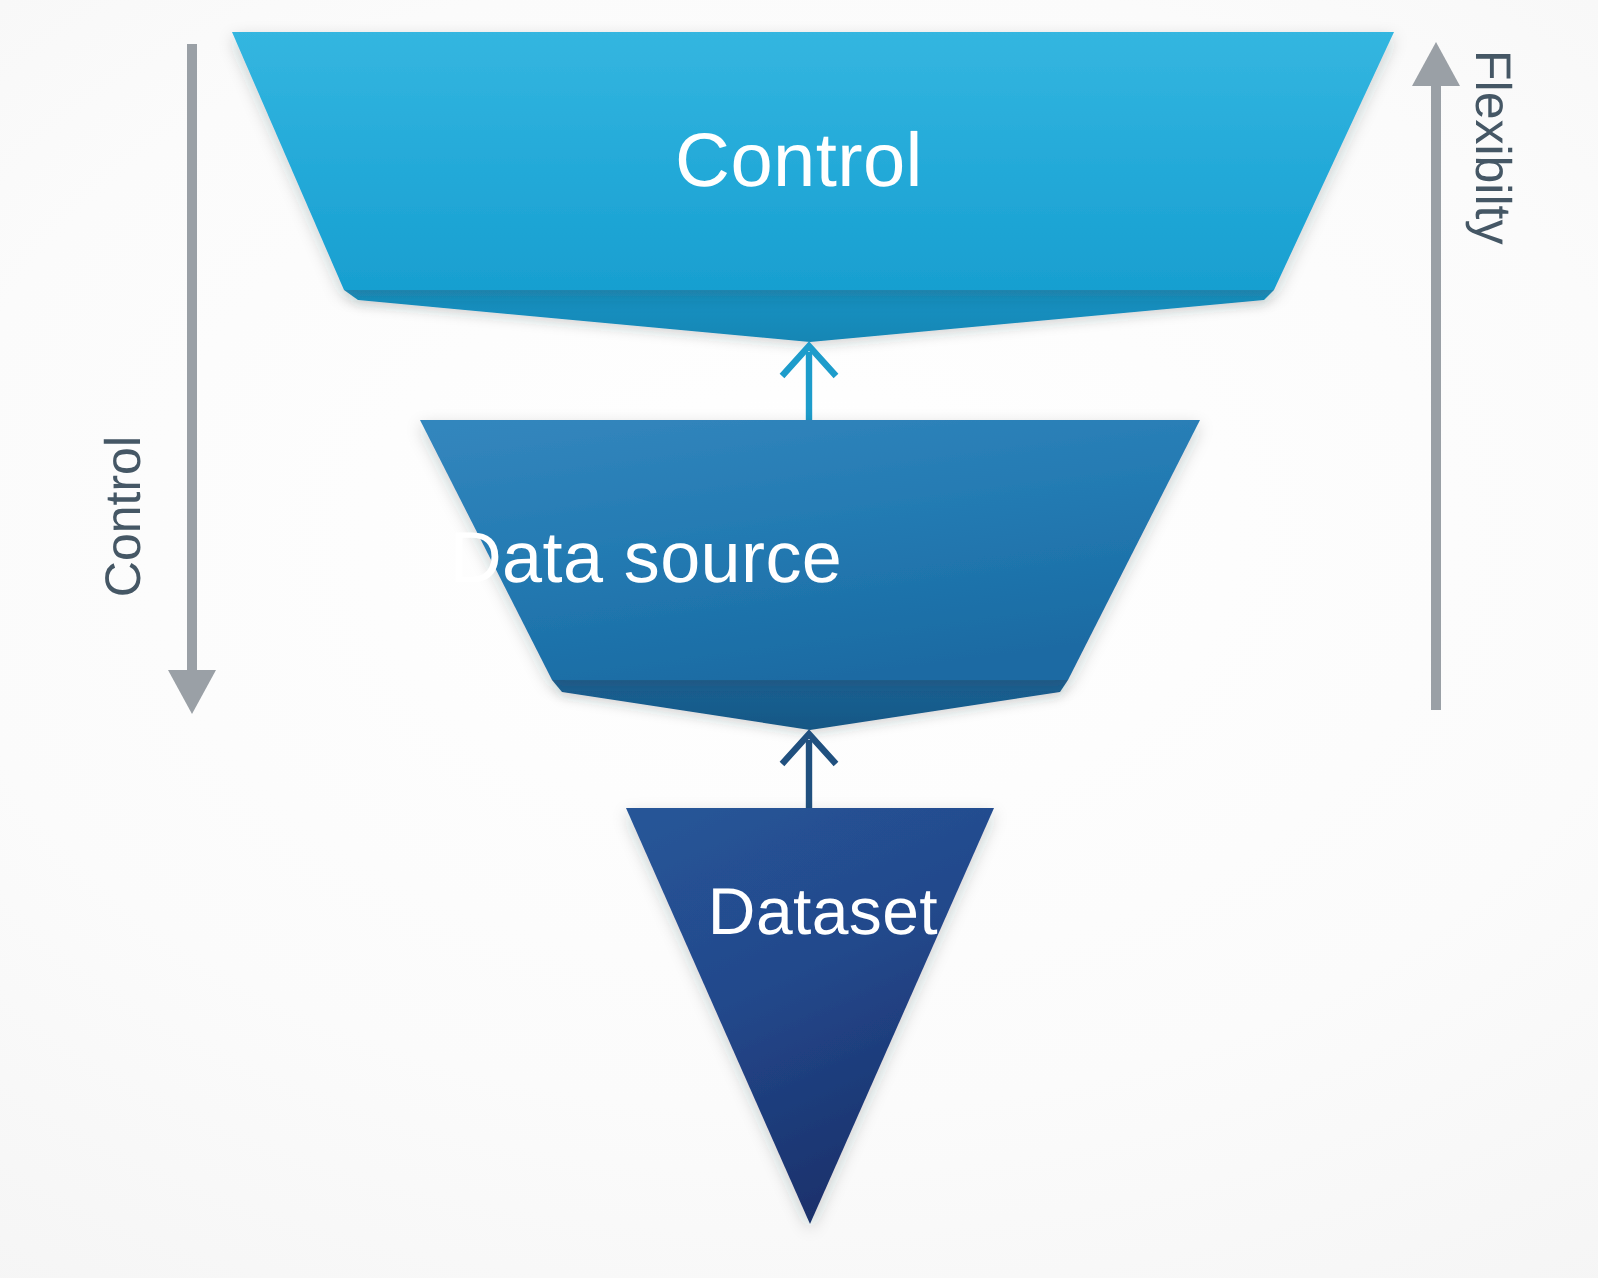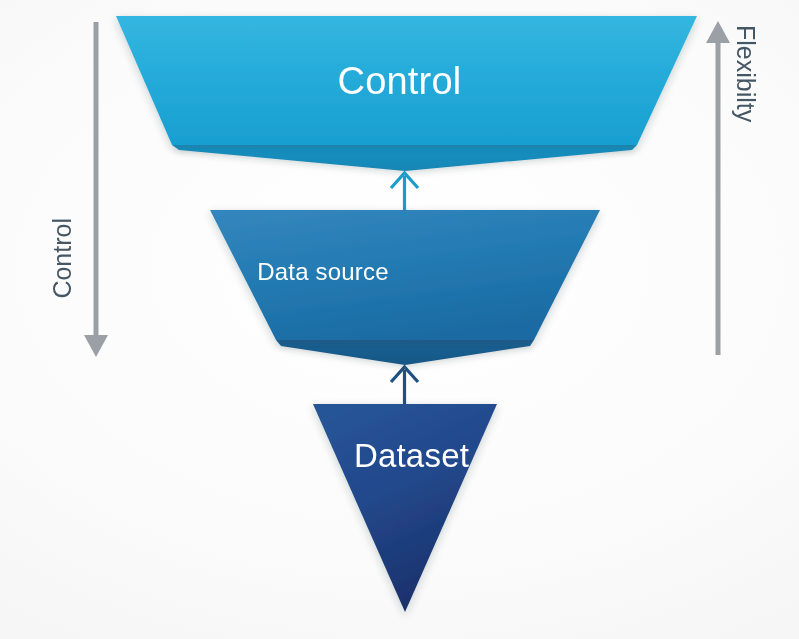--- a/index.html
+++ b/index.html
@@ -44,21 +44,21 @@
     left: 0;
     top: 60px;
     width: 799px;
     font-size: 38px;
     letter-spacing: 0.2px;
   }
   #label-datasource {
     left: 0;
     top: 258px;
     width: 646px;
-    font-size: 24px;
+    font-size: 36px;
     letter-spacing: 0.2px;
   }
   #label-dataset {
     left: 12px;
     top: 437px;
     width: 799px;
     font-size: 33px;
     letter-spacing: 0.2px;
   }
   .axis-label {

